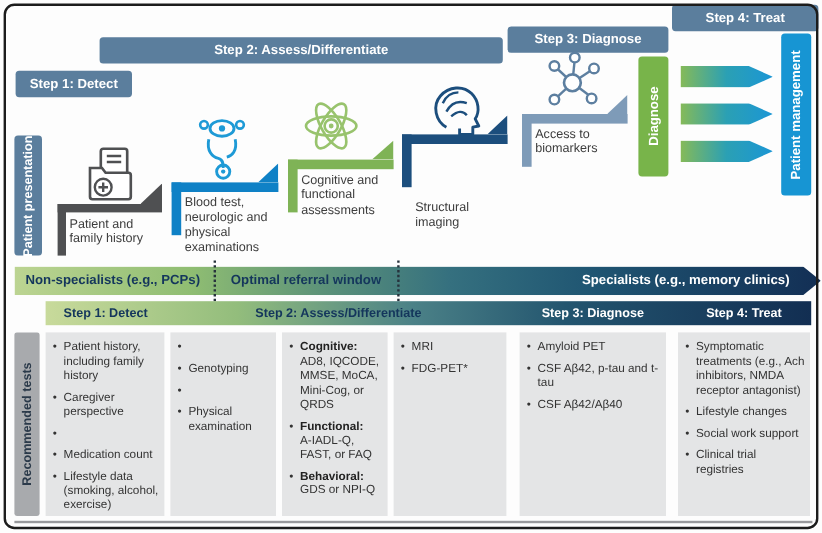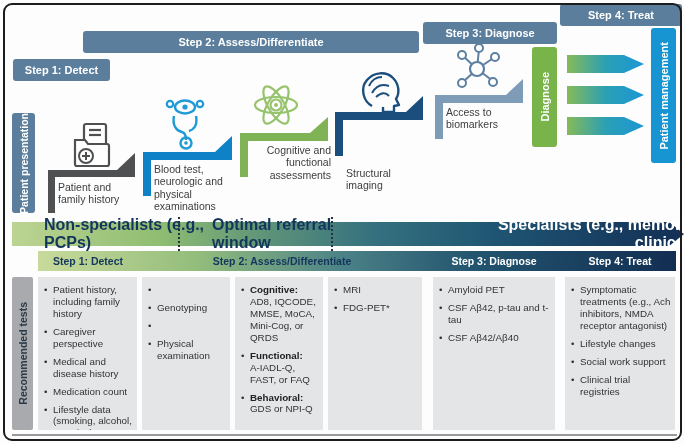--- a/index.html
+++ b/index.html
@@ -35,21 +35,21 @@
   
   .garrow{position:absolute;left:567px;width:77px;height:18px;
           background:linear-gradient(90deg,#86ba58,#2ba0b4,#1b96d5);
           clip-path:polygon(0 0,74% 0,100% 50%,74% 100%,0 100%);}
 
   
   .band{position:absolute;left:12px;top:222px;width:672px;height:24px;
         background:linear-gradient(90deg,#bcd492 0%,#8fbd72 22%,#5d9379 38%,#35707f 54%,#1f5572 72%,#132f55 100%);
         clip-path:polygon(0 0,97.8% 0,100% 50%,97.8% 100%,0 100%);}
   .band-label{position:absolute;top:222px;height:24px;display:flex;align-items:center;justify-content:center;
-              font-size:16px;font-weight:bold;margin-left:32px;}
+              font-size:11px;font-weight:bold;}
   .band-div{position:absolute;top:217px;height:34px;width:0;border-left:2px dotted #27323c;}
 
   
   .thead{position:absolute;left:38px;top:251px;width:638px;height:20px;
          background:linear-gradient(90deg,#c8da9b 0%,#93bd7c 25%,#4b8187 48%,#23556f 68%,#122e52 100%);}
   .thead-label{position:absolute;top:251px;height:20px;display:flex;align-items:center;justify-content:center;
                font-size:10.5px;font-weight:bold;}
 
   
   .col{position:absolute;top:277px;height:153px;background:#e4e5e6;box-sizing:border-box;
@@ -105,21 +105,21 @@
 
   <svg class="icon" style="left:251px;top:80px;" width="50" height="50" viewBox="0 0 50 50">
     <ellipse cx="25" cy="25" rx="21" ry="8" fill="none" stroke="#98c36d" stroke-width="2.2"></ellipse>
     <ellipse cx="25" cy="25" rx="21" ry="8" fill="none" stroke="#98c36d" stroke-width="2.2" transform="rotate(60 25 25)"></ellipse>
     <ellipse cx="25" cy="25" rx="21" ry="8" fill="none" stroke="#98c36d" stroke-width="2.2" transform="rotate(120 25 25)"></ellipse>
     <circle cx="25" cy="25" r="5.5" fill="none" stroke="#98c36d" stroke-width="2.2"></circle>
     <circle cx="25" cy="25" r="2" fill="#98c36d"></circle>
   </svg>
   <div class="tri" style="left:310px;top:117px;width:18px;height:16px;background:#7fb356;"></div>
   <div class="bracket" style="left:240px;top:133px;width:88px;height:44px;border-top:8px solid #7fb356;border-left:8px solid #7fb356;"></div>
-  <div class="stage-label" style="left:251px;top:144px;width:80px;text-align:right;">Cognitive and functional assessments</div>
+  <div class="stage-label" style="left:251px;top:144px;width:80px;">Cognitive and functional assessments</div>
 
   <svg class="icon" style="left:356px;top:66px;" width="46" height="48" viewBox="0 0 46 48">
     <path d="M16,40 c-9,-5 -12,-18 -5,-26 c7,-8 19,-9 26,-2 c6,6 7,15 3,21 l3,6 l-5,1 v6 h-11 v-5" fill="none" stroke="#1c4e7d" stroke-width="2.4" stroke-linejoin="round"></path>
     <path d="M13,20 q4,-9 13,-9 M16,27 q6,-11 17,-7 M20,31 q8,-7 13,-1" fill="none" stroke="#1c4e7d" stroke-width="2"></path>
   </svg>
   <div class="tri" style="left:406px;top:96px;width:17px;height:16px;background:#1c4e7d;"></div>
   <div class="bracket" style="left:335px;top:112px;width:88px;height:44px;border-top:8px solid #1c4e7d;border-left:8px solid #1c4e7d;"></div>
   <div class="stage-label" style="left:346px;top:123px;width:72px;margin-top:44px;">Structural imaging</div>
 
   <svg class="icon" style="left:452px;top:42px;" width="50" height="50" viewBox="0 0 50 50">
@@ -169,21 +169,20 @@
       <div class="bullet-item">
         <span class="bullet">•</span>
         <span class="bullet-text">Patient history, including family history</span>
       </div>
       <div class="bullet-item">
         <span class="bullet">•</span>
         <span class="bullet-text">Caregiver perspective</span>
       </div>
       <div class="bullet-item">
         <span class="bullet">•</span>
-        <span class="bullet-text">Medical and disease history</span>
       </div>
       <div class="bullet-item">
         <span class="bullet">•</span>
         <span class="bullet-text">Medication count</span>
       </div>
       <div class="bullet-item">
         <span class="bullet">•</span>
         <span class="bullet-text">Lifestyle data (smoking, alcohol, exercise)</span>
       </div>
     </div>

